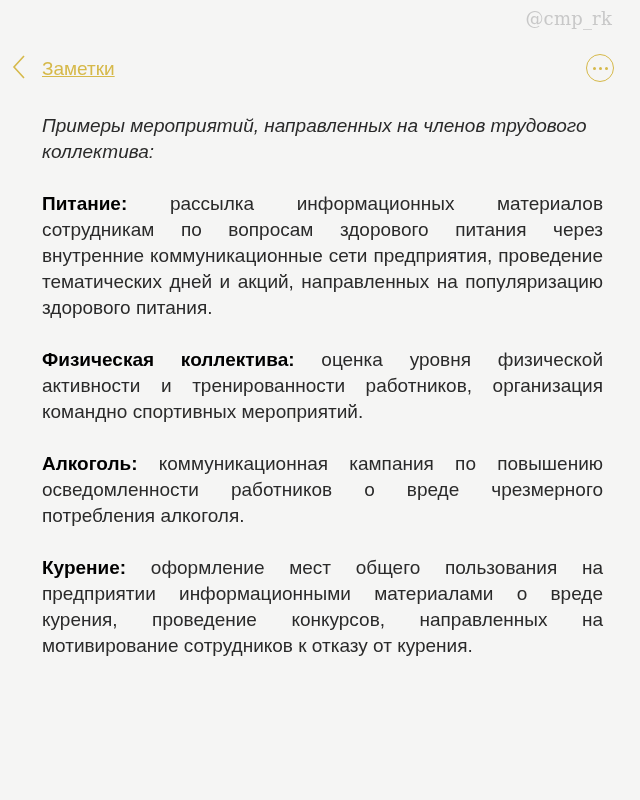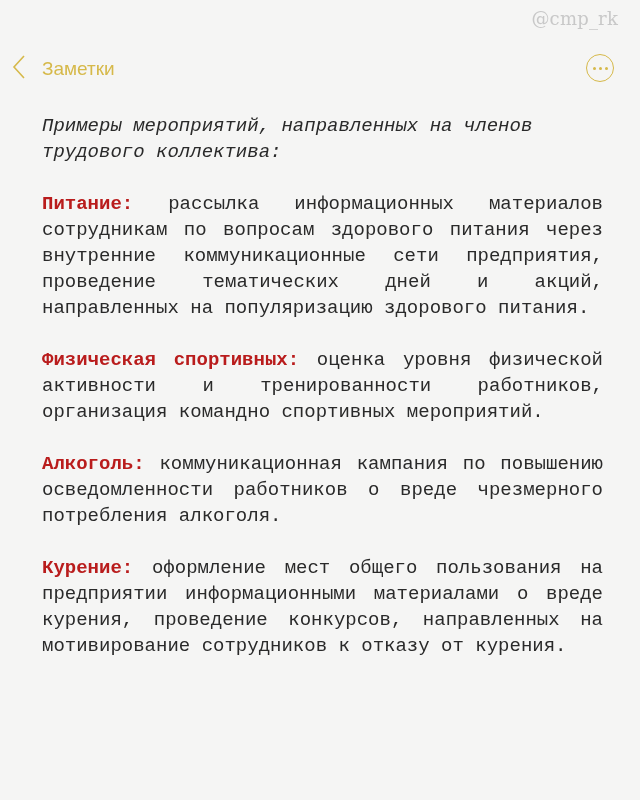--- a/index.html
+++ b/index.html
@@ -4,48 +4,48 @@
 <style>
   html, body { margin: 0; padding: 0; }
   body {
     width: 640px; height: 800px; overflow: hidden;
     background: #f5f5f4;
     font-family: "Liberation Sans", sans-serif;
     color: #2a2a2a;
     position: relative;
   }
   .watermark {
-    position: absolute; top: 8px; right: 22px;
+    position: absolute; top: 8px; right: 28px;
     font-family: "DejaVu Serif", serif;
     font-size: 18px; color: #c8c8c8; letter-spacing: 0.2px;
   }
   .nav {
     position: absolute; top: 54px; left: 0; width: 640px; height: 30px;
   }
   .back {
     position: absolute; left: 12px; top: 0; height: 30px;
     display: flex; align-items: center; cursor: pointer;
   }
   .back svg { width: 14px; height: 26px; }
   .back-label {
-    margin-left: 16px; font-size: 19px; color: #d6b94a;
+    margin-left: 16px; font-size: 19px; color: #d6b94a; text-decoration: underline;
   }
   .more {
     position: absolute; right: 26px; top: 0;
     width: 26px; height: 26px; border: 1.5px solid #d6b94a; border-radius: 50%;
     display: flex; align-items: center; justify-content: center; cursor: pointer;
   }
   .more span { width: 3px; height: 3px; border-radius: 50%; background: #d6b94a; margin: 0 1.5px; display: inline-block; }
   .content {
     position: absolute; left: 42px; top: 113px; width: 561px;
-    font-size: 19px; line-height: 26px; font-family: Liberation Mono, monospace;
+    font-size: 19px; line-height: 26px;
   }
   .intro { font-style: italic; margin: 0 0 26px 0; }
   .para { margin: 0 0 26px 0; text-align: justify; }
-  .para b { font-weight: bold; color: #b91c1c; }
+  .para b { font-weight: bold; color: #000000; }
 </style>
 </head>
 <body>
 
 <div class="watermark">@cmp_rk</div>
 
 <div class="nav">
   <div class="back">
     <span>
       <svg viewBox="0 0 14 26">
@@ -57,16 +57,16 @@
   <div class="more">
     <span></span>
       <span></span>
       <span></span>
   </div>
 </div>
 
 <div class="content">
   <p class="intro">Примеры мероприятий, направленных на членов трудового коллектива:</p>
   <p class="para"><b>Питание:</b><span> рассылка информационных материалов сотрудникам по вопросам здорового питания через внутренние коммуникационные сети предприятия, проведение тематических дней и акций, направленных на популяризацию здорового питания.</span></p>
-  <p class="para"><b>Физическая спортивных:</b><span> оценка уровня физической активности и тренированности работников, организация командно спортивных мероприятий.</span></p>
+  <p class="para"><b>Физическая коллектива:</b><span> оценка уровня физической активности и тренированности работников, организация командно спортивных мероприятий.</span></p>
   <p class="para"><b>Алкоголь:</b><span> коммуникационная кампания по повышению осведомленности работников о вреде чрезмерного потребления алкоголя.</span></p>
   <p class="para"><b>Курение:</b><span> оформление мест общего пользования на предприятии информационными материалами о вреде курения, проведение конкурсов, направленных на мотивирование сотрудников к отказу от курения.</span></p>
 </div>
 
 </body></html>

